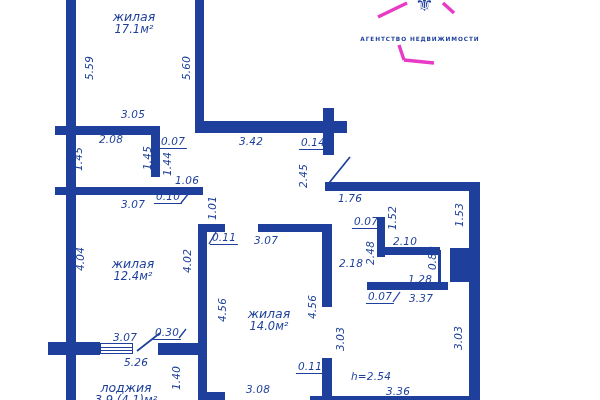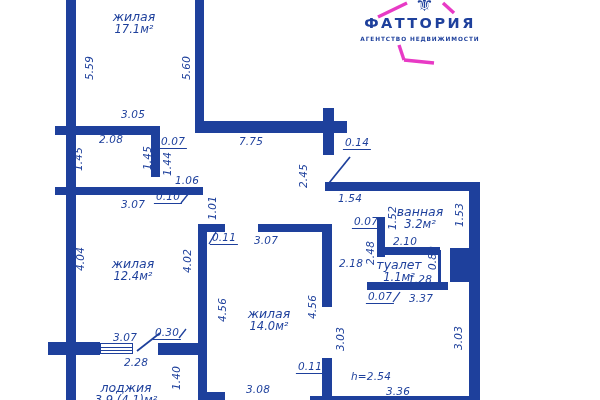--- a/index.html
+++ b/index.html
@@ -92,48 +92,40 @@
         <span class="rarea">17.1м²</span>
       </div>
       <div class="room" style="left: 133px; top: 270px;">
         <span class="rname">жилая</span>
         <span class="rarea">12.4м²</span>
       </div>
       <div class="room" style="left: 269px; top: 320px;">
         <span class="rname">жилая</span>
         <span class="rarea">14.0м²</span>
       </div>
-      <div class="room" style="left: 420px; top: 218px;">
-        <span class="rname">ванная</span>
-        <span class="rarea">3.2м²</span>
-      </div>
-      <div class="room" style="left: 399px; top: 271px;">
-        <span class="rname">туалет</span>
-        <span class="rarea">1.1м²</span>
-      </div>
       <div class="room" style="left: 126px; top: 394px;">
         <span class="rname">лоджия</span>
         <span class="rarea">3.9 (4.1)м²</span>
       </div>
       <span class="dim rot" style="left: 89px; top: 68px;">5.59</span>
       <span class="dim rot" style="left: 186px; top: 68px;">5.60</span>
       <span class="dim" style="left: 133px; top: 114px;">3.05</span>
       <span class="dim" style="left: 111px; top: 139px;">2.08</span>
       <span class="dim u" style="left: 173px; top: 142px;">0.07</span>
       <span class="dim rot" style="left: 78px; top: 159px;">1.45</span>
       <span class="dim rot" style="left: 147px; top: 158px;">1.45</span>
       <span class="dim rot" style="left: 167px; top: 164px;">1.44</span>
       <span class="dim" style="left: 187px; top: 180px;">1.06</span>
       <span class="dim u" style="left: 168px; top: 197px;">0.10</span>
       <span class="dim" style="left: 133px; top: 204px;">3.07</span>
       <span class="dim rot" style="left: 212px; top: 208px;">1.01</span>
-      <span class="dim" style="left: 251px; top: 141px;">7.75</span>
-      <span class="dim u" style="left: 313px; top: 143px; margin-left: 44px;">0.14</span>
+      <span class="dim" style="left: 251px; top: 141px;">3.42</span>
+      <span class="dim u" style="left: 313px; top: 143px;">0.14</span>
       <span class="dim rot" style="left: 303px; top: 176px;">2.45</span>
-      <span class="dim" style="left: 350px; top: 198px;">1.54</span>
+      <span class="dim" style="left: 350px; top: 198px;">1.76</span>
       <span class="dim u" style="left: 366px; top: 222px;">0.07</span>
       <span class="dim rot" style="left: 392px; top: 218px;">1.52</span>
       <span class="dim rot" style="left: 459px; top: 215px;">1.53</span>
       <span class="dim" style="left: 405px; top: 241px;">2.10</span>
       <span class="dim rot" style="left: 370px; top: 253px;">2.48</span>
       <span class="dim" style="left: 351px; top: 263px;">2.18</span>
       <span class="dim rot" style="left: 432px; top: 258px;">0.89</span>
       <span class="dim" style="left: 420px; top: 279px;">1.28</span>
       <span class="dim u" style="left: 380px; top: 297px;">0.07</span>
       <span class="dim" style="left: 421px; top: 298px;">3.37</span>
@@ -144,30 +136,29 @@
       <span class="dim rot" style="left: 340px; top: 339px;">3.03</span>
       <span class="dim rot" style="left: 458px; top: 338px;">3.03</span>
       <span class="dim u" style="left: 310px; top: 367px;">0.11</span>
       <span class="dim" style="left: 371px; top: 376px; text-align: right;">h=2.54</span>
       <span class="dim" style="left: 398px; top: 391px;">3.36</span>
       <span class="dim" style="left: 258px; top: 389px;">3.08</span>
       <span class="dim rot" style="left: 80px; top: 259px;">4.04</span>
       <span class="dim rot" style="left: 187px; top: 261px;">4.02</span>
       <span class="dim" style="left: 125px; top: 337px;">3.07</span>
       <span class="dim u" style="left: 167px; top: 333px;">0.30</span>
-      <span class="dim" style="left: 136px; top: 362px;">2.28</span>
+      <span class="dim" style="left: 136px; top: 362px;">5.26</span>
       <span class="dim rot" style="left: 176px; top: 378px;">1.40</span>
     </div>
 
   <svg id="logo-frame" width="600" height="75">
       <line x1="378" y1="17" x2="407" y2="3" stroke="#e83ac5" stroke-width="3.4"></line>
       <line x1="443" y1="3" x2="454" y2="13" stroke="#e83ac5" stroke-width="3.4"></line>
       <line x1="399" y1="45" x2="404" y2="60" stroke="#e83ac5" stroke-width="3.4"></line>
       <line x1="404" y1="60" x2="434" y2="63" stroke="#e83ac5" stroke-width="3.4"></line>
     </svg>
 
   <div id="logo">
     <div class="emblem">⚜</div>
-    <div class="brand">ФАТТОРИЯ</div>
     <div class="tagline">АГЕНТСТВО НЕДВИЖИМОСТИ</div>
   </div>
 
 </div>
 
 </body></html>

